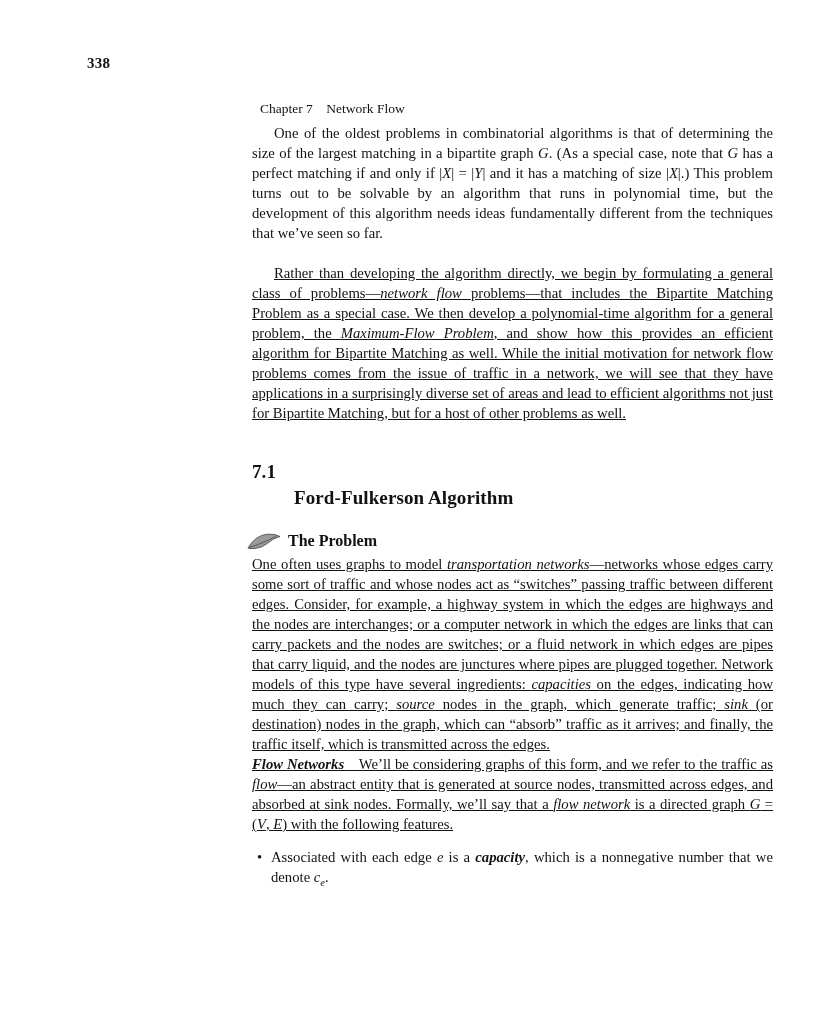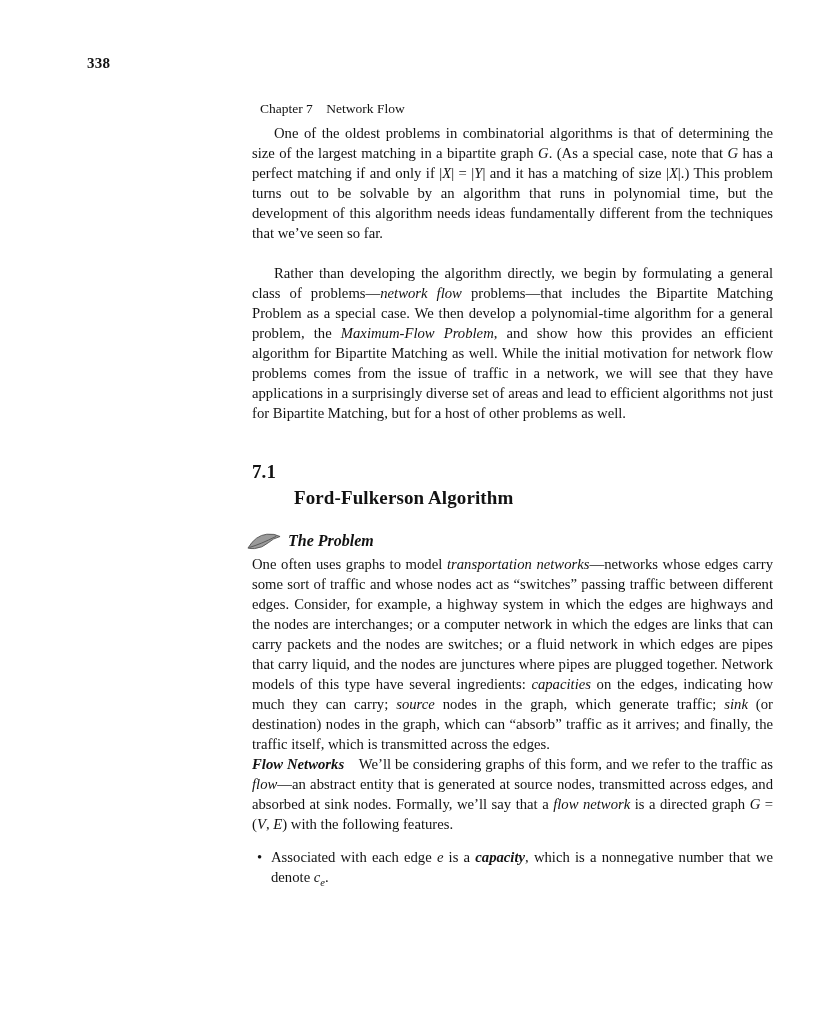--- a/index.html
+++ b/index.html
@@ -33,41 +33,40 @@
     position: absolute;
     left: 252px;
     top: 103px;
     width: 521px;
     font-size: 14.7px;
     line-height: 20px;
     text-align: justify;
   }
   p.body-para { margin: 0 0 6px 0; }
   p.indent { text-indent: 22px; margin-top: 20px; }
-  p.no-bottom { margin-bottom: 0; }
+  p.no-bottom { margin-bottom: 0; text-decoration: underline; }
 
   .section-heading {
     margin-top: 36px;
     font-size: 19px;
     line-height: 26px;
     font-weight: bold;
     text-align: left;
     letter-spacing: 0.1px;
   }
   .heading-line1 { display: flex; gap: 16px; }
   .heading-number { width: 39px; flex: none; }
   .heading-line2 { margin-left: 42px; }
 
   .subheading {
     margin-top: 20px;
     margin-bottom: 3px;
     display: flex;
     align-items: center;
     text-align: right;
-    font-style: italic;
   }
   .leaf-wrap {
     width: 41px;
     flex: none;
     margin-left: -5px;
     display: flex;
     align-items: center;
   }
   .leaf-wrap svg { width: 34px; height: 19px; display: block; }
   .subheading-title {

